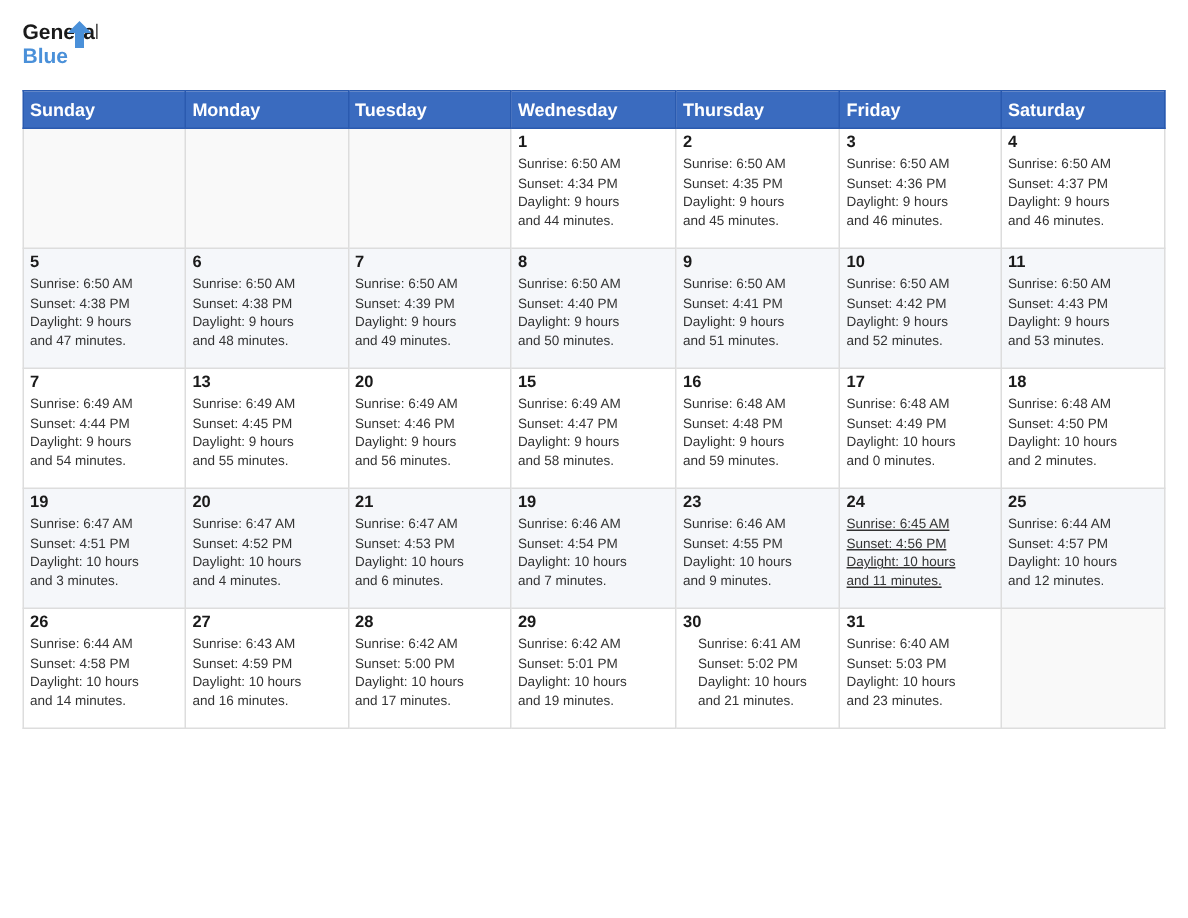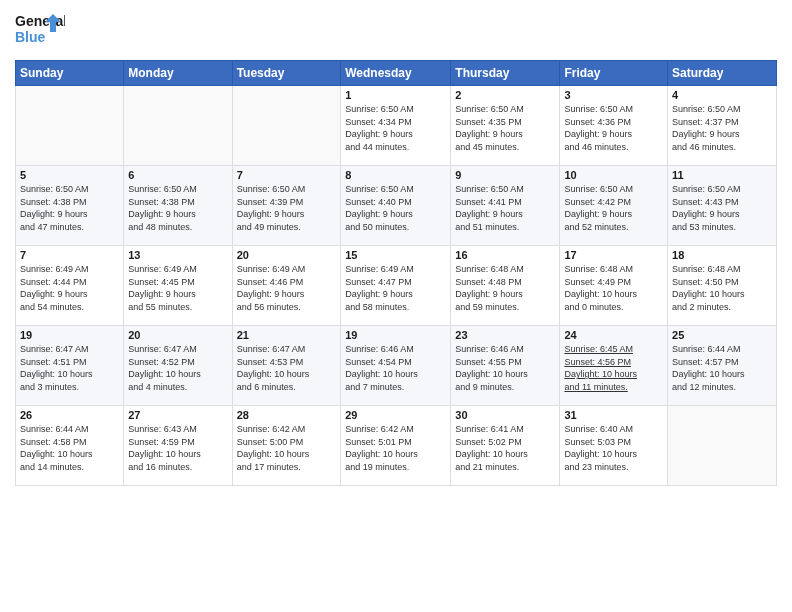--- a/index.html
+++ b/index.html
@@ -321,21 +321,21 @@
           </td>
           <td>
             <div class="day-number">29</div>
             <div class="day-info" style="white-space: pre-line;">Sunrise: 6:42 AM
 Sunset: 5:01 PM
 Daylight: 10 hours
 and 19 minutes.</div>
           </td>
           <td>
             <div class="day-number">30</div>
-            <div class="day-info" style="white-space: pre-line;">Sunrise: 6:41 AM
+            <div class="day-info" style="white-space: pre-line; margin-left: 10px;">Sunrise: 6:41 AM
 Sunset: 5:02 PM
 Daylight: 10 hours
 and 21 minutes.</div>
           </td>
           <td>
             <div class="day-number">31</div>
             <div class="day-info" style="white-space: pre-line;">Sunrise: 6:40 AM
 Sunset: 5:03 PM
 Daylight: 10 hours
 and 23 minutes.</div>

